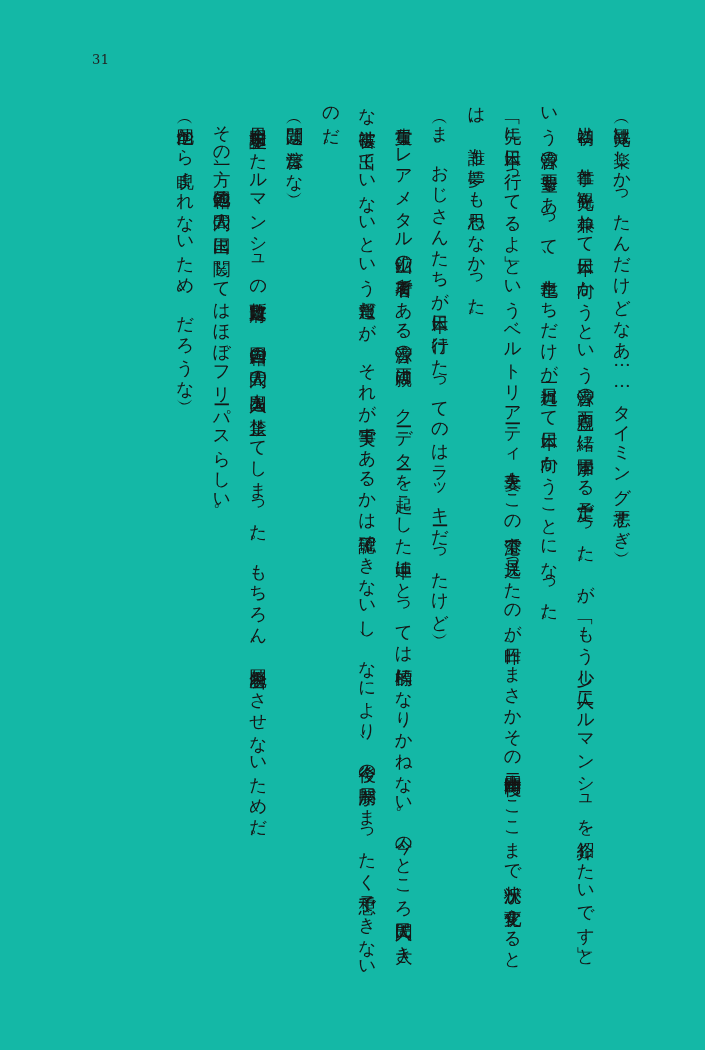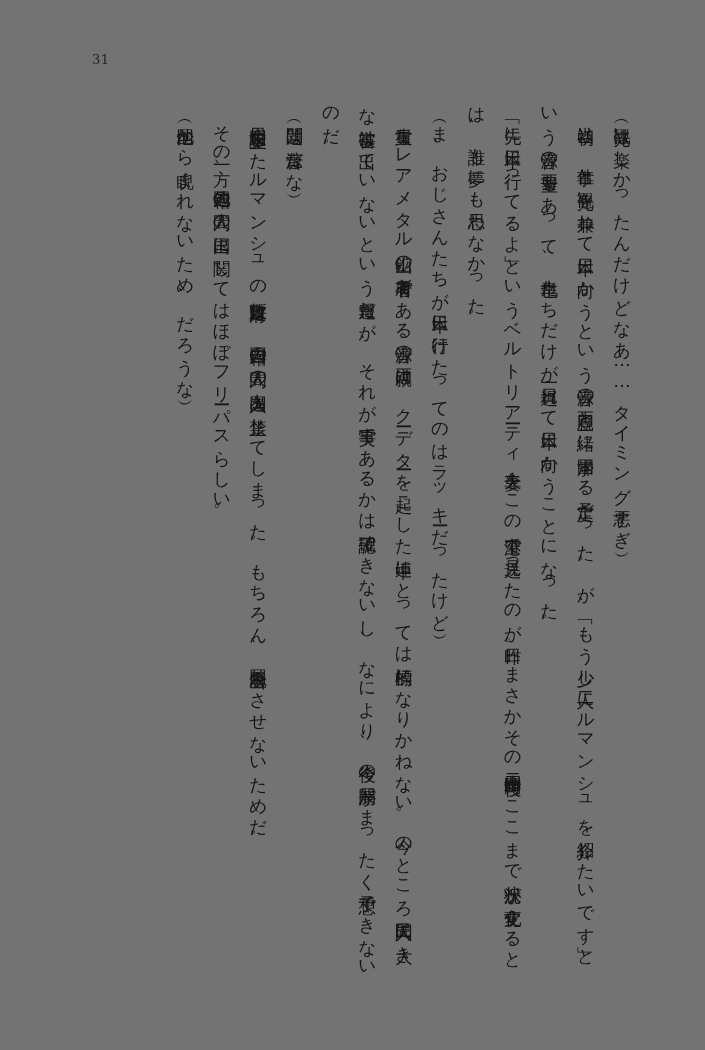--- a/index.html
+++ b/index.html
@@ -15,21 +15,21 @@
     color: #1a1a1a;
     overflow: hidden;
   }
 
   #page {
     position: absolute;
     left: 0;
     top: 0;
     width: 705px;
     height: 1050px;
-    background: #737373;
+    background: #14b8a6;
   }
 
   
   #page-number {
     position: absolute;
     left: 92px;
     top: 52px;
     font-size: 13px;
     font-family: "DejaVu Serif", "Liberation Serif", serif;
     color: #222;

